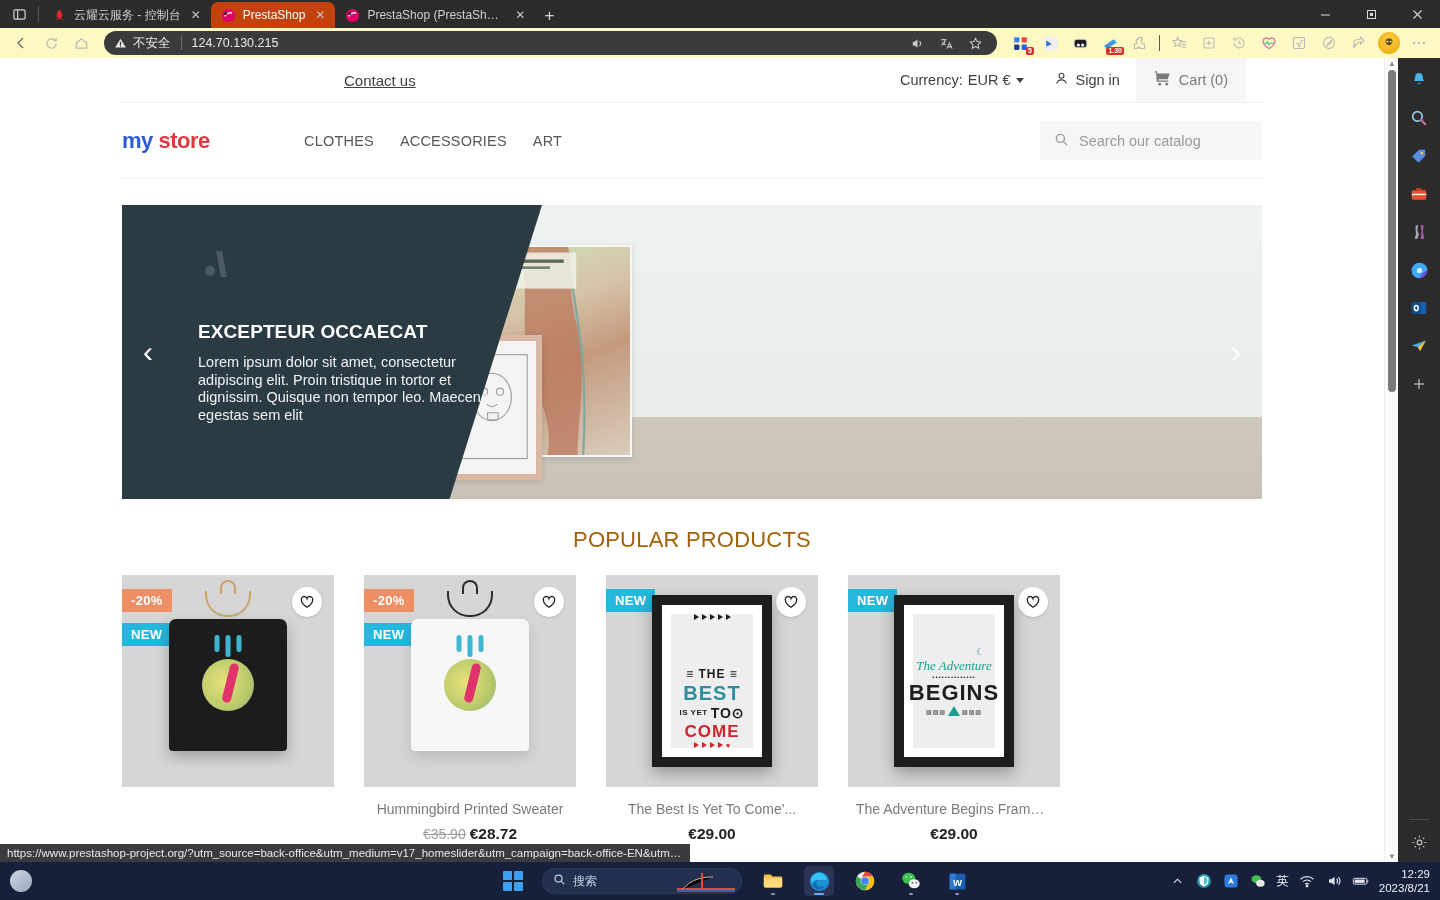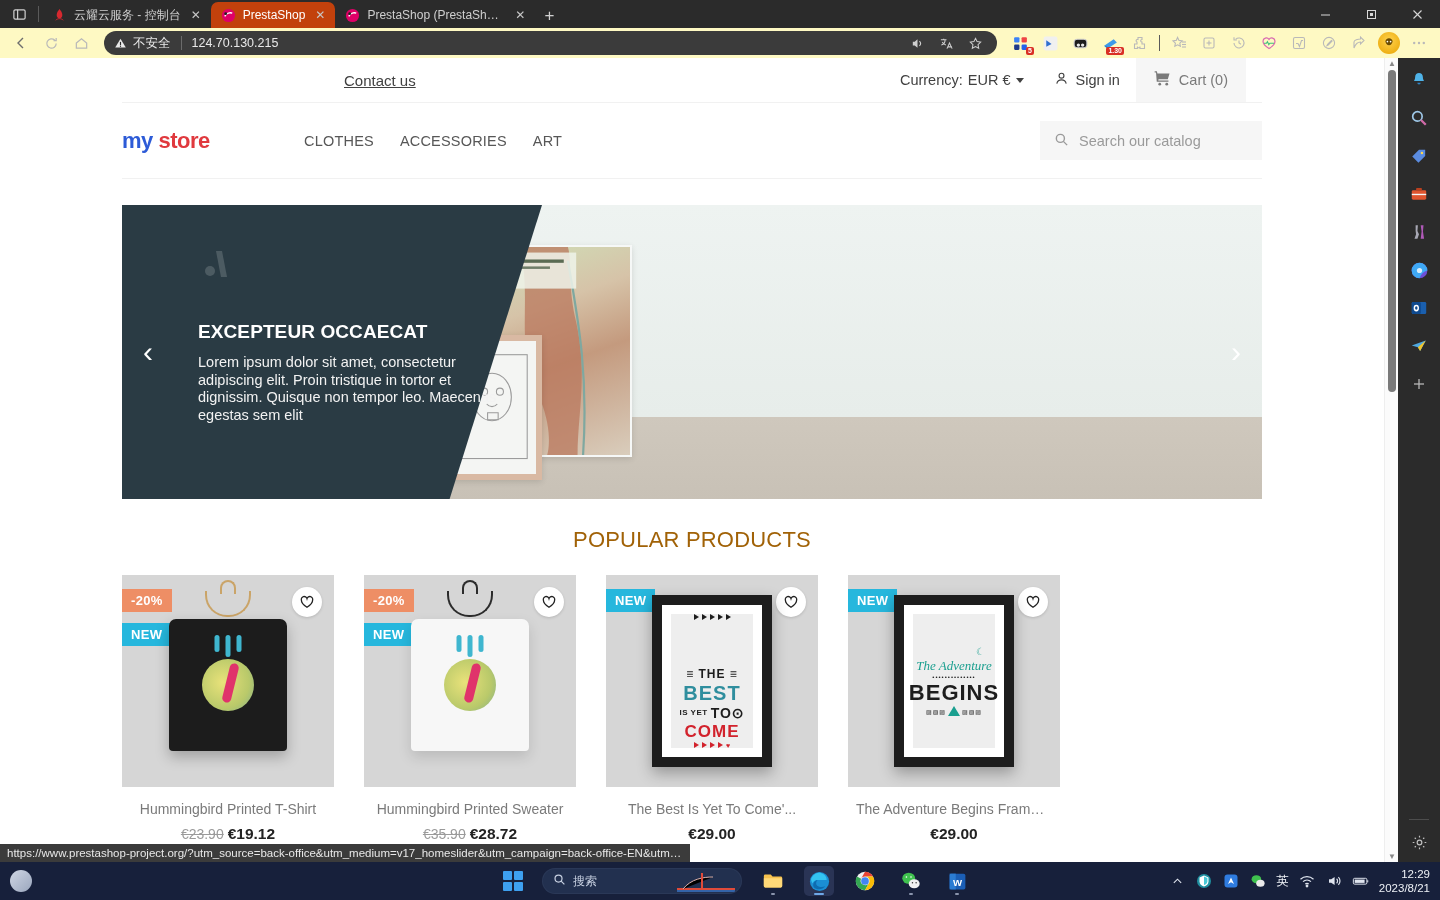--- a/index.html
+++ b/index.html
@@ -617,26 +617,20 @@
             <div class="tee">
               <div class="hanger"></div>
               <div class="shirt black">
                 <div class="rays">
                     <i></i>
                     <i style="height:22px"></i>
                     <i style="height:17px"></i>
                   </div>
                 <div class="print"></div>
               </div>
-            </div>
-          </div>
-          <div class="pinfo">
-            <div class="pname">Hummingbird Printed T-Shirt</div>
-            <div class="pprice">
-              <span class="old">€23.90</span><span>€19.12</span>
             </div>
           </div>
         </div>
 
         <div class="pcard">
           <div class="pthumb">
             <span class="flag discount">-20%</span>
             <span class="flag new" style="top:48px;">NEW</span>
             <div class="wish">
               <svg width="16" height="16" viewBox="0 0 16 16" fill="none" stroke="#232323" stroke-width="1.3">

